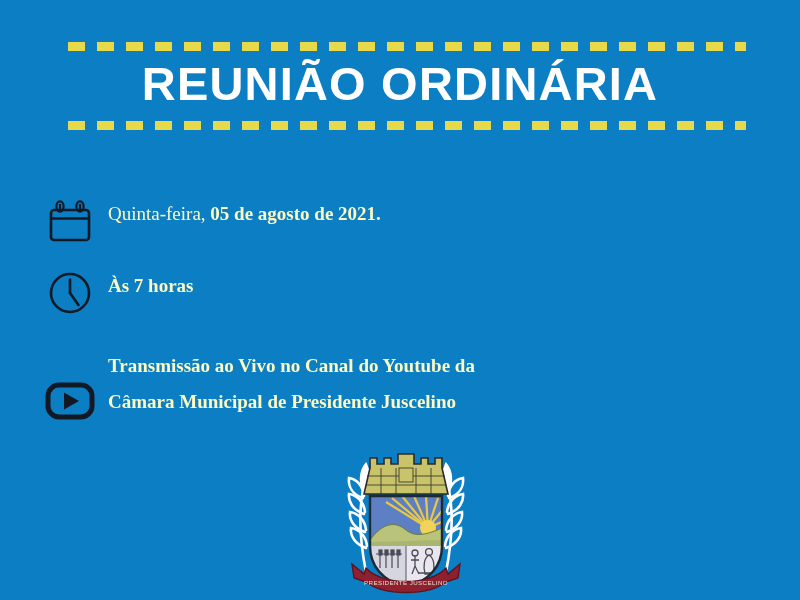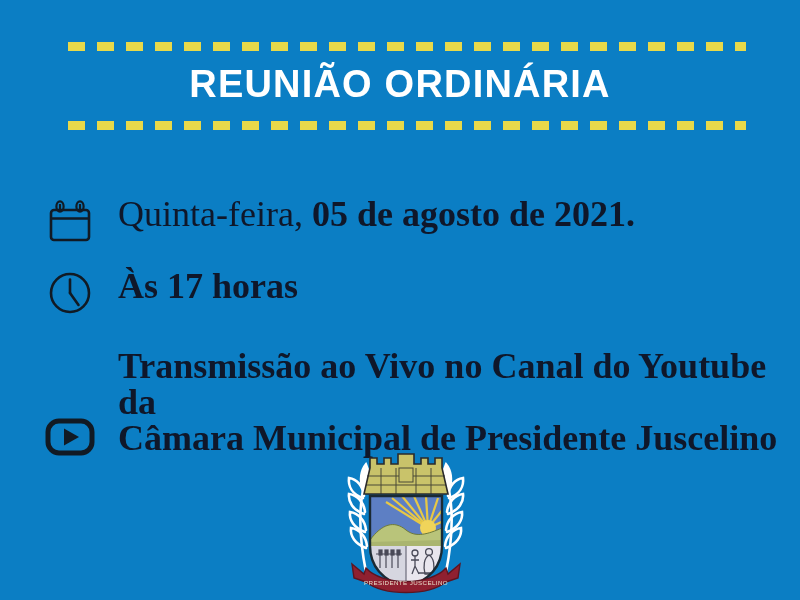--- a/index.html
+++ b/index.html
@@ -34,45 +34,45 @@
 
   #poster-title {
     position: absolute;
     top: 55px;
     left: 0;
     width: 800px;
     text-align: center;
     color: #ffffff;
     font-family: "Liberation Sans", "DejaVu Sans", sans-serif;
     font-weight: bold;
-    font-size: 38px;
+    font-size: 47px;
     letter-spacing: 1.2px;
     line-height: 58px;
     white-space: nowrap;
   }
 
   
   .info-row {
     position: absolute;
     left: 44px;
     display: flex;
     align-items: flex-start;
   }
   .row-icon {
     width: 52px;
     flex: 0 0 52px;
     display: flex;
     align-items: flex-start;
     justify-content: center;
   }
   .row-text {
-    color: #0f172a;
-    font-size: 36px;
+    color: #fef9c3;
+    font-size: 19px;
     line-height: 36px;
-    margin-left: 22px;
+    margin-left: 12px;
     white-space: pre-line;
   }
   #row-date       { top: 196px; }
   #row-time       { top: 268px; }
   #row-broadcast  { top: 348px; align-items: flex-end; }
 
   #row-date .row-icon  { padding-top: 4px; }
   #row-time .row-icon  { padding-top: 2px; }
   #row-broadcast .row-icon { padding-top: 6px; }
 
@@ -115,21 +115,21 @@
   </div>
 
   <div class="info-row" id="row-time">
     <div class="row-icon">
       <svg width="46" height="46" viewBox="0 0 46 46" aria-hidden="true">
         <circle cx="23" cy="23" r="19" fill="none" stroke="#111a24" stroke-width="2.6"></circle>
         <line x1="23" y1="23" x2="23" y2="9.5" stroke="#111a24" stroke-width="2.6" stroke-linecap="round"></line>
         <line x1="23" y1="23" x2="31.5" y2="35" stroke="#111a24" stroke-width="2.6" stroke-linecap="round"></line>
       </svg>
     </div>
-    <div class="row-text" id="time-text">Às 17 horas</div>
+    <div class="row-text" id="time-text">Às 7 horas</div>
   </div>
 
   <div class="info-row" id="row-broadcast">
     <div class="row-icon">
       <svg width="50" height="38" viewBox="0 0 50 38" aria-hidden="true">
         <rect x="3" y="3" width="44" height="32" rx="11" ry="11" fill="none" stroke="#111a24" stroke-width="5"></rect>
         <polygon points="19,10.5 19,27.5 34,19" fill="#111a24"></polygon>
       </svg>
     </div>
     <div class="row-text" id="broadcast-text">Transmissão ao Vivo no Canal do Youtube da

